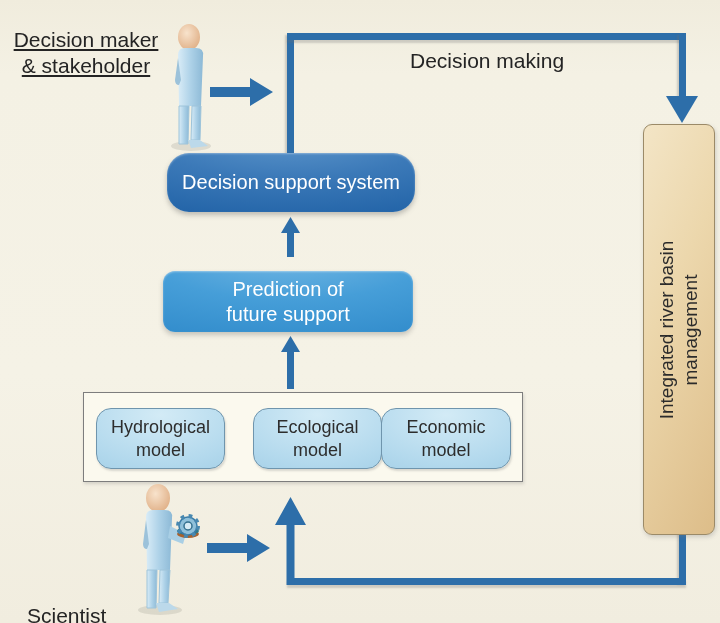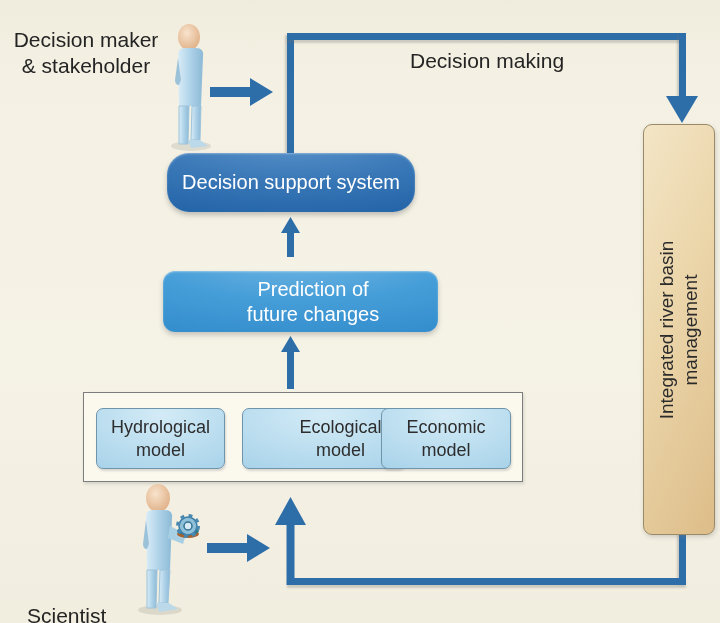--- a/index.html
+++ b/index.html
@@ -29,21 +29,21 @@
     background:radial-gradient(ellipse 130% 170% at 50% -30%,#74b8e4 0%,#469ed8 45%,#2c87c8 100%);
     box-shadow:inset 0 1px 2px rgba(255,255,255,.4), 0 3px 5px rgba(90,90,90,.3);
     display:flex;align-items:center;justify-content:center;flex-direction:column;
     color:#fff;font-size:20px;line-height:25px;text-align:center;
   }
   .group-box{
     width:438px;height:88px;border:1.5px solid #7d7d7d;background:#fbf9ee;
     box-shadow:1px 2px 3px rgba(120,120,120,.25);
   }
   .box-model{
-    position:absolute;top:15px;width:127px;height:59px;border-radius:7px;
+    position:absolute;top:15px;width:127px;height:59px;border-radius:15px;
     background:radial-gradient(ellipse 120% 150% at 50% 10%,#d3ebf6 0%,#b3d9ed 55%,#99c8e2 100%);
     border:1px solid #6f95ad;
     display:flex;align-items:center;justify-content:center;flex-direction:column;
     color:#2d2d2d;font-size:18px;line-height:23px;text-align:center;
     box-shadow:1px 2px 2px rgba(120,120,120,.25);
   }
   .box-irbm{
     width:70px;height:409px;border-radius:9px;
     background:linear-gradient(115deg,#f3e5c6 0%,#ecd7ac 40%,#ddbd89 100%);
     border:1px solid #9b8a68;
@@ -74,21 +74,21 @@
   <polygon points="15.5,0 31,28 19.5,28 19.5,88 11.5,88 11.5,28 0,28" fill="#2d6ea9"></polygon>
 </svg>
 
 <svg class="abs" style="left:281px;top:217px;" width="19" height="40" viewBox="0 0 19 40">
   <polygon points="9.5,0 19,16 13,16 13,40 6,40 6,16 0,16" fill="#2d6ea9"></polygon>
 </svg>
 <svg class="abs" style="left:281px;top:336px;" width="19" height="53" viewBox="0 0 19 53">
   <polygon points="9.5,0 19,16 13,16 13,53 6,53 6,16 0,16" fill="#2d6ea9"></polygon>
 </svg>
 
-<div class="abs label center" style="left:8px;top:27px;width:156px;">
+<div class="abs label center" style="left:8px;top:27px;width:156px;text-decoration:underline;">
   <div>Decision maker</div>
   <div>&amp; stakeholder</div>
 </div>
 
 <svg class="abs" style="left:158px;top:22px;" width="60" height="130" viewBox="0 0 60 130">
   <defs>
     <linearGradient id="body1" x1="0" y1="0" x2="1" y2="0">
       <stop offset="0" stop-color="#d9ecf7"></stop>
         <stop offset=".5" stop-color="#aed2e8"></stop>
         <stop offset="1" stop-color="#8cb9d6"></stop>
@@ -110,31 +110,31 @@
 <svg class="abs" style="left:210px;top:78px;" width="63" height="28" viewBox="0 0 63 28">
   <polygon points="63,14 40,0 40,9 0,9 0,19 40,19 40,28" fill="#2d6ea9"></polygon>
 </svg>
 
 <div class="abs label" style="left:410px;top:48px;">Decision making</div>
 
 <div class="abs box-dss" style="left:167px;top:153px;">
   <span>Decision support system</span>
 </div>
 
-<div class="abs box-pred" style="left:163px;top:271px;padding-left:25px;">
+<div class="abs box-pred" style="left:163px;top:271px;">
   <span>Prediction of</span>
-  <span>future changes</span>
+  <span>future support</span>
 </div>
 
 <div class="abs group-box" style="left:83px;top:392px;">
   <div class="box-model" style="left:12px;">
     <span>Hydrological</span>
     <span>model</span>
   </div>
-  <div class="box-model" style="left:158px;padding-left:34px;">
+  <div class="box-model" style="left:169px;">
     <span>Ecological</span>
     <span>model</span>
   </div>
   <div class="box-model" style="left:297px;width:128px;">
     <span>Economic</span>
     <span>model</span>
   </div>
 </div>
 
 <div class="abs box-irbm" style="left:643px;top:124px;">

